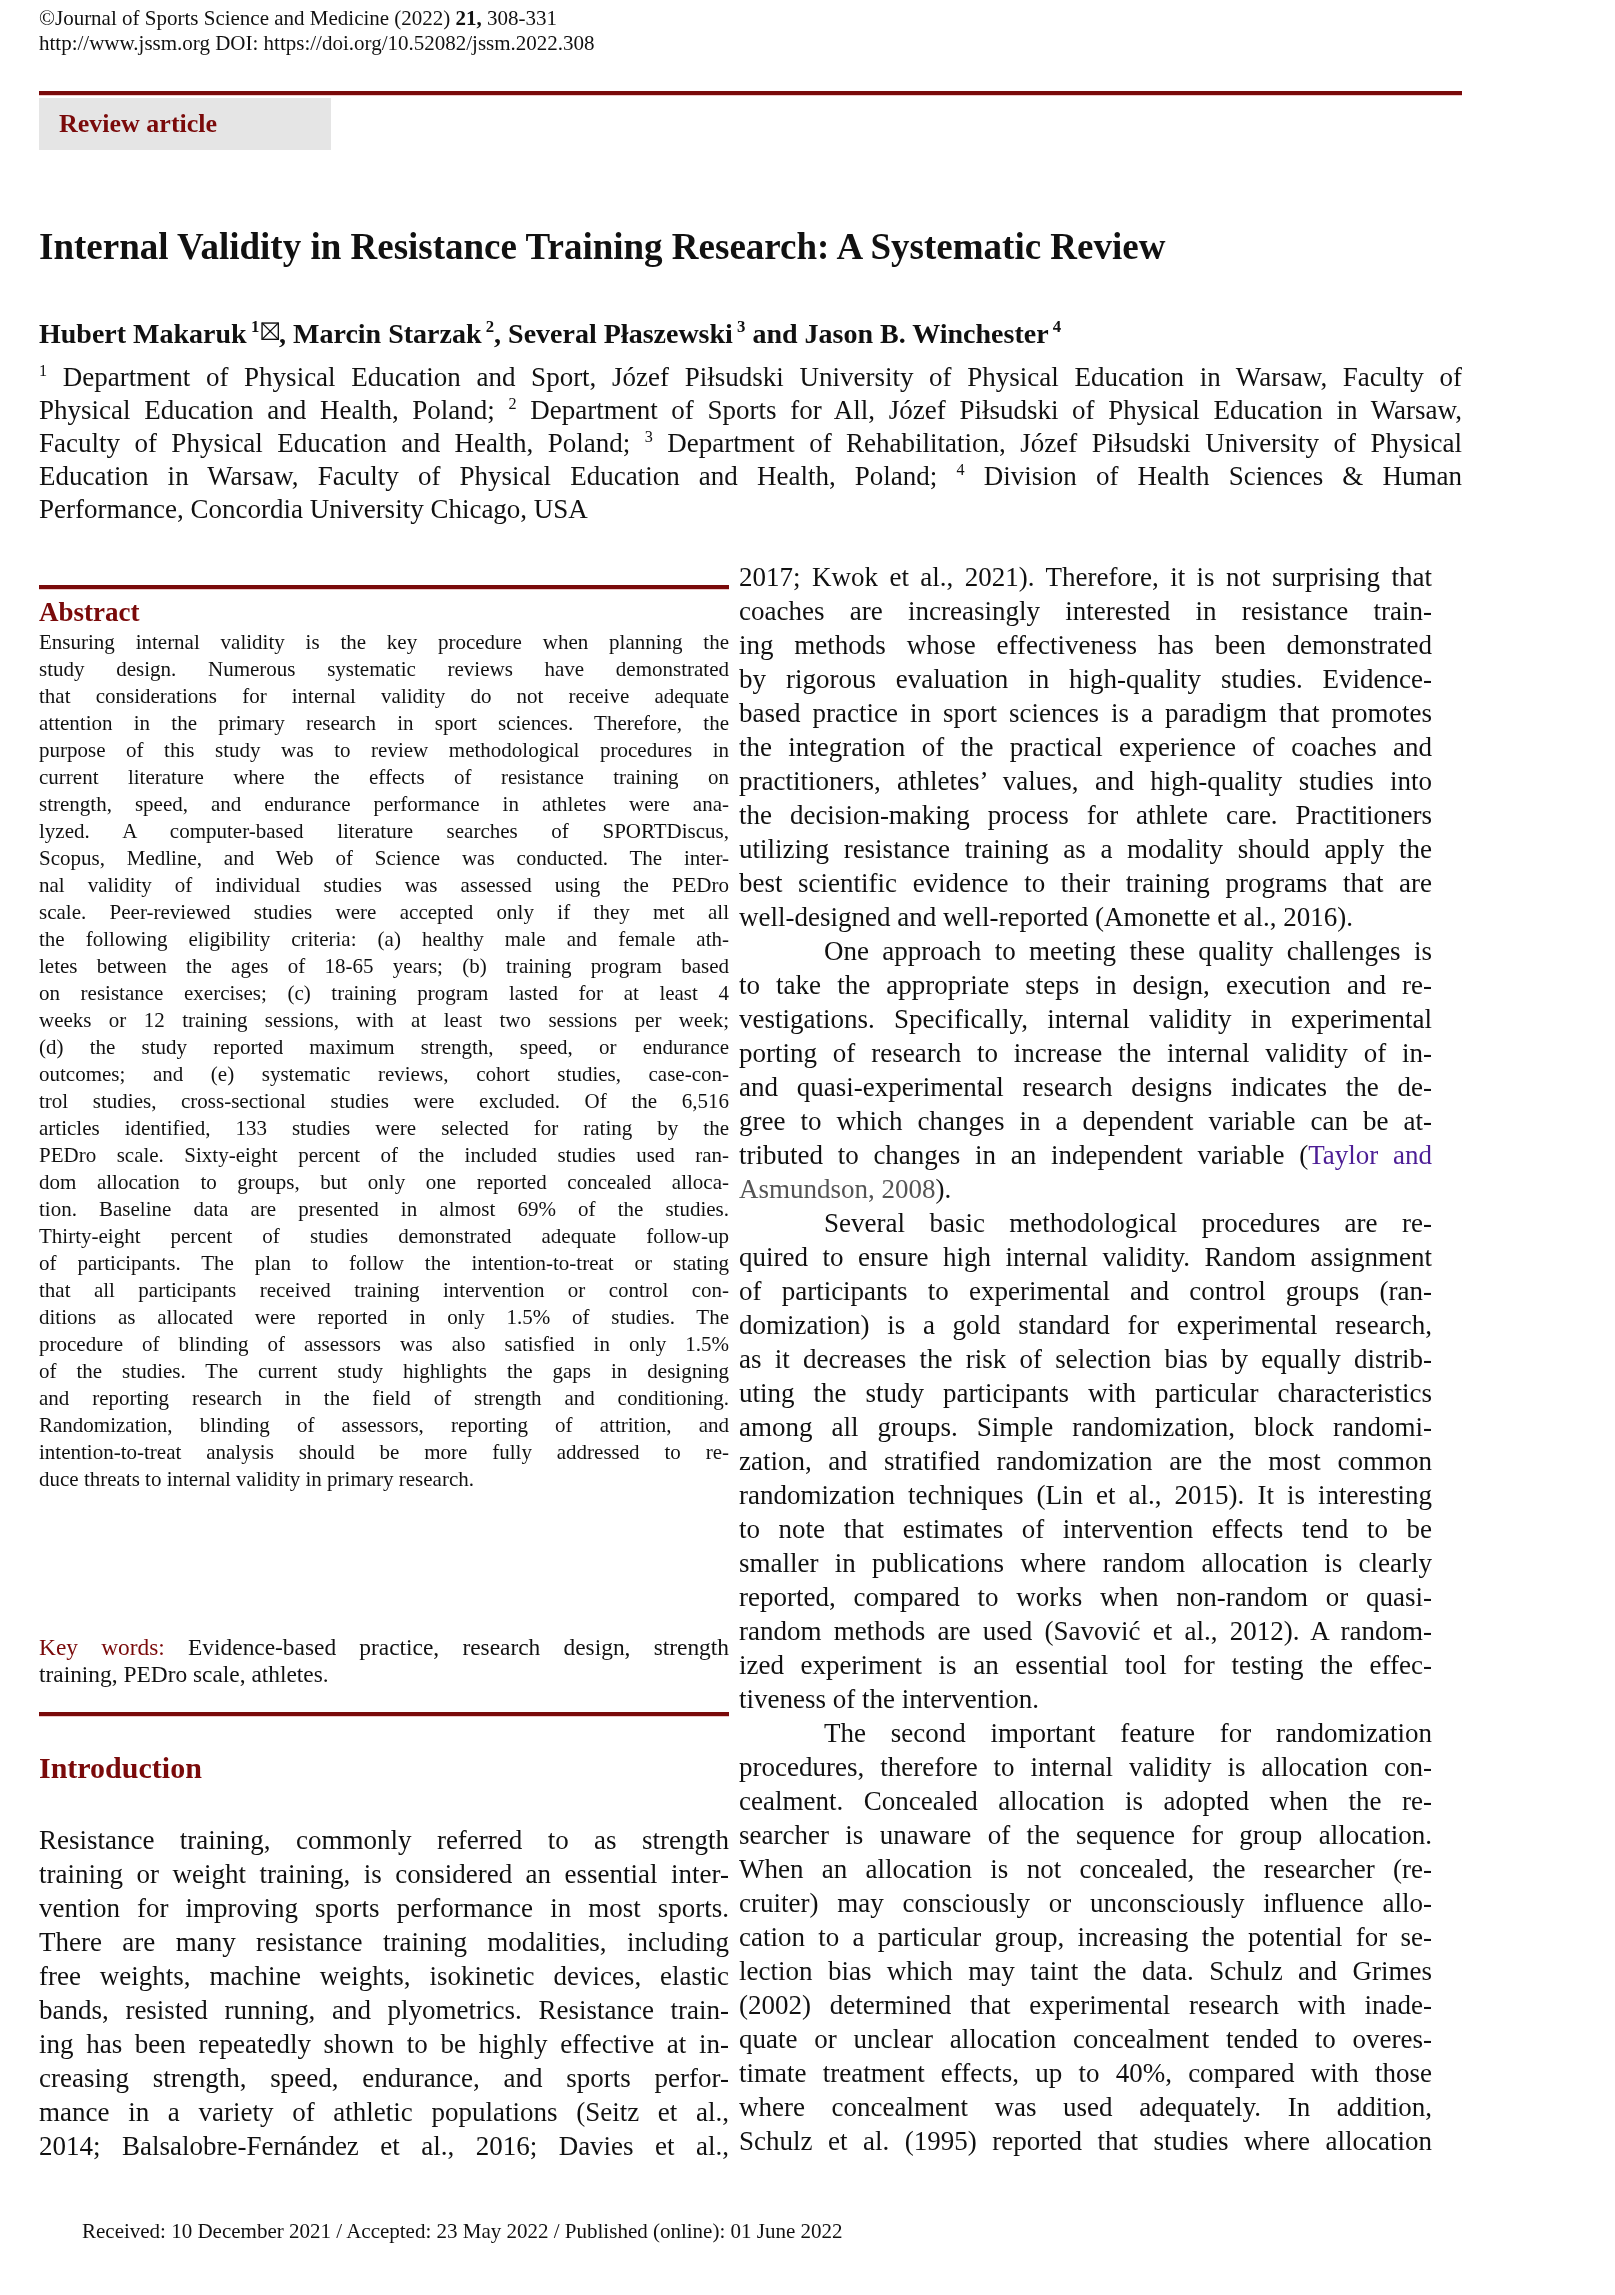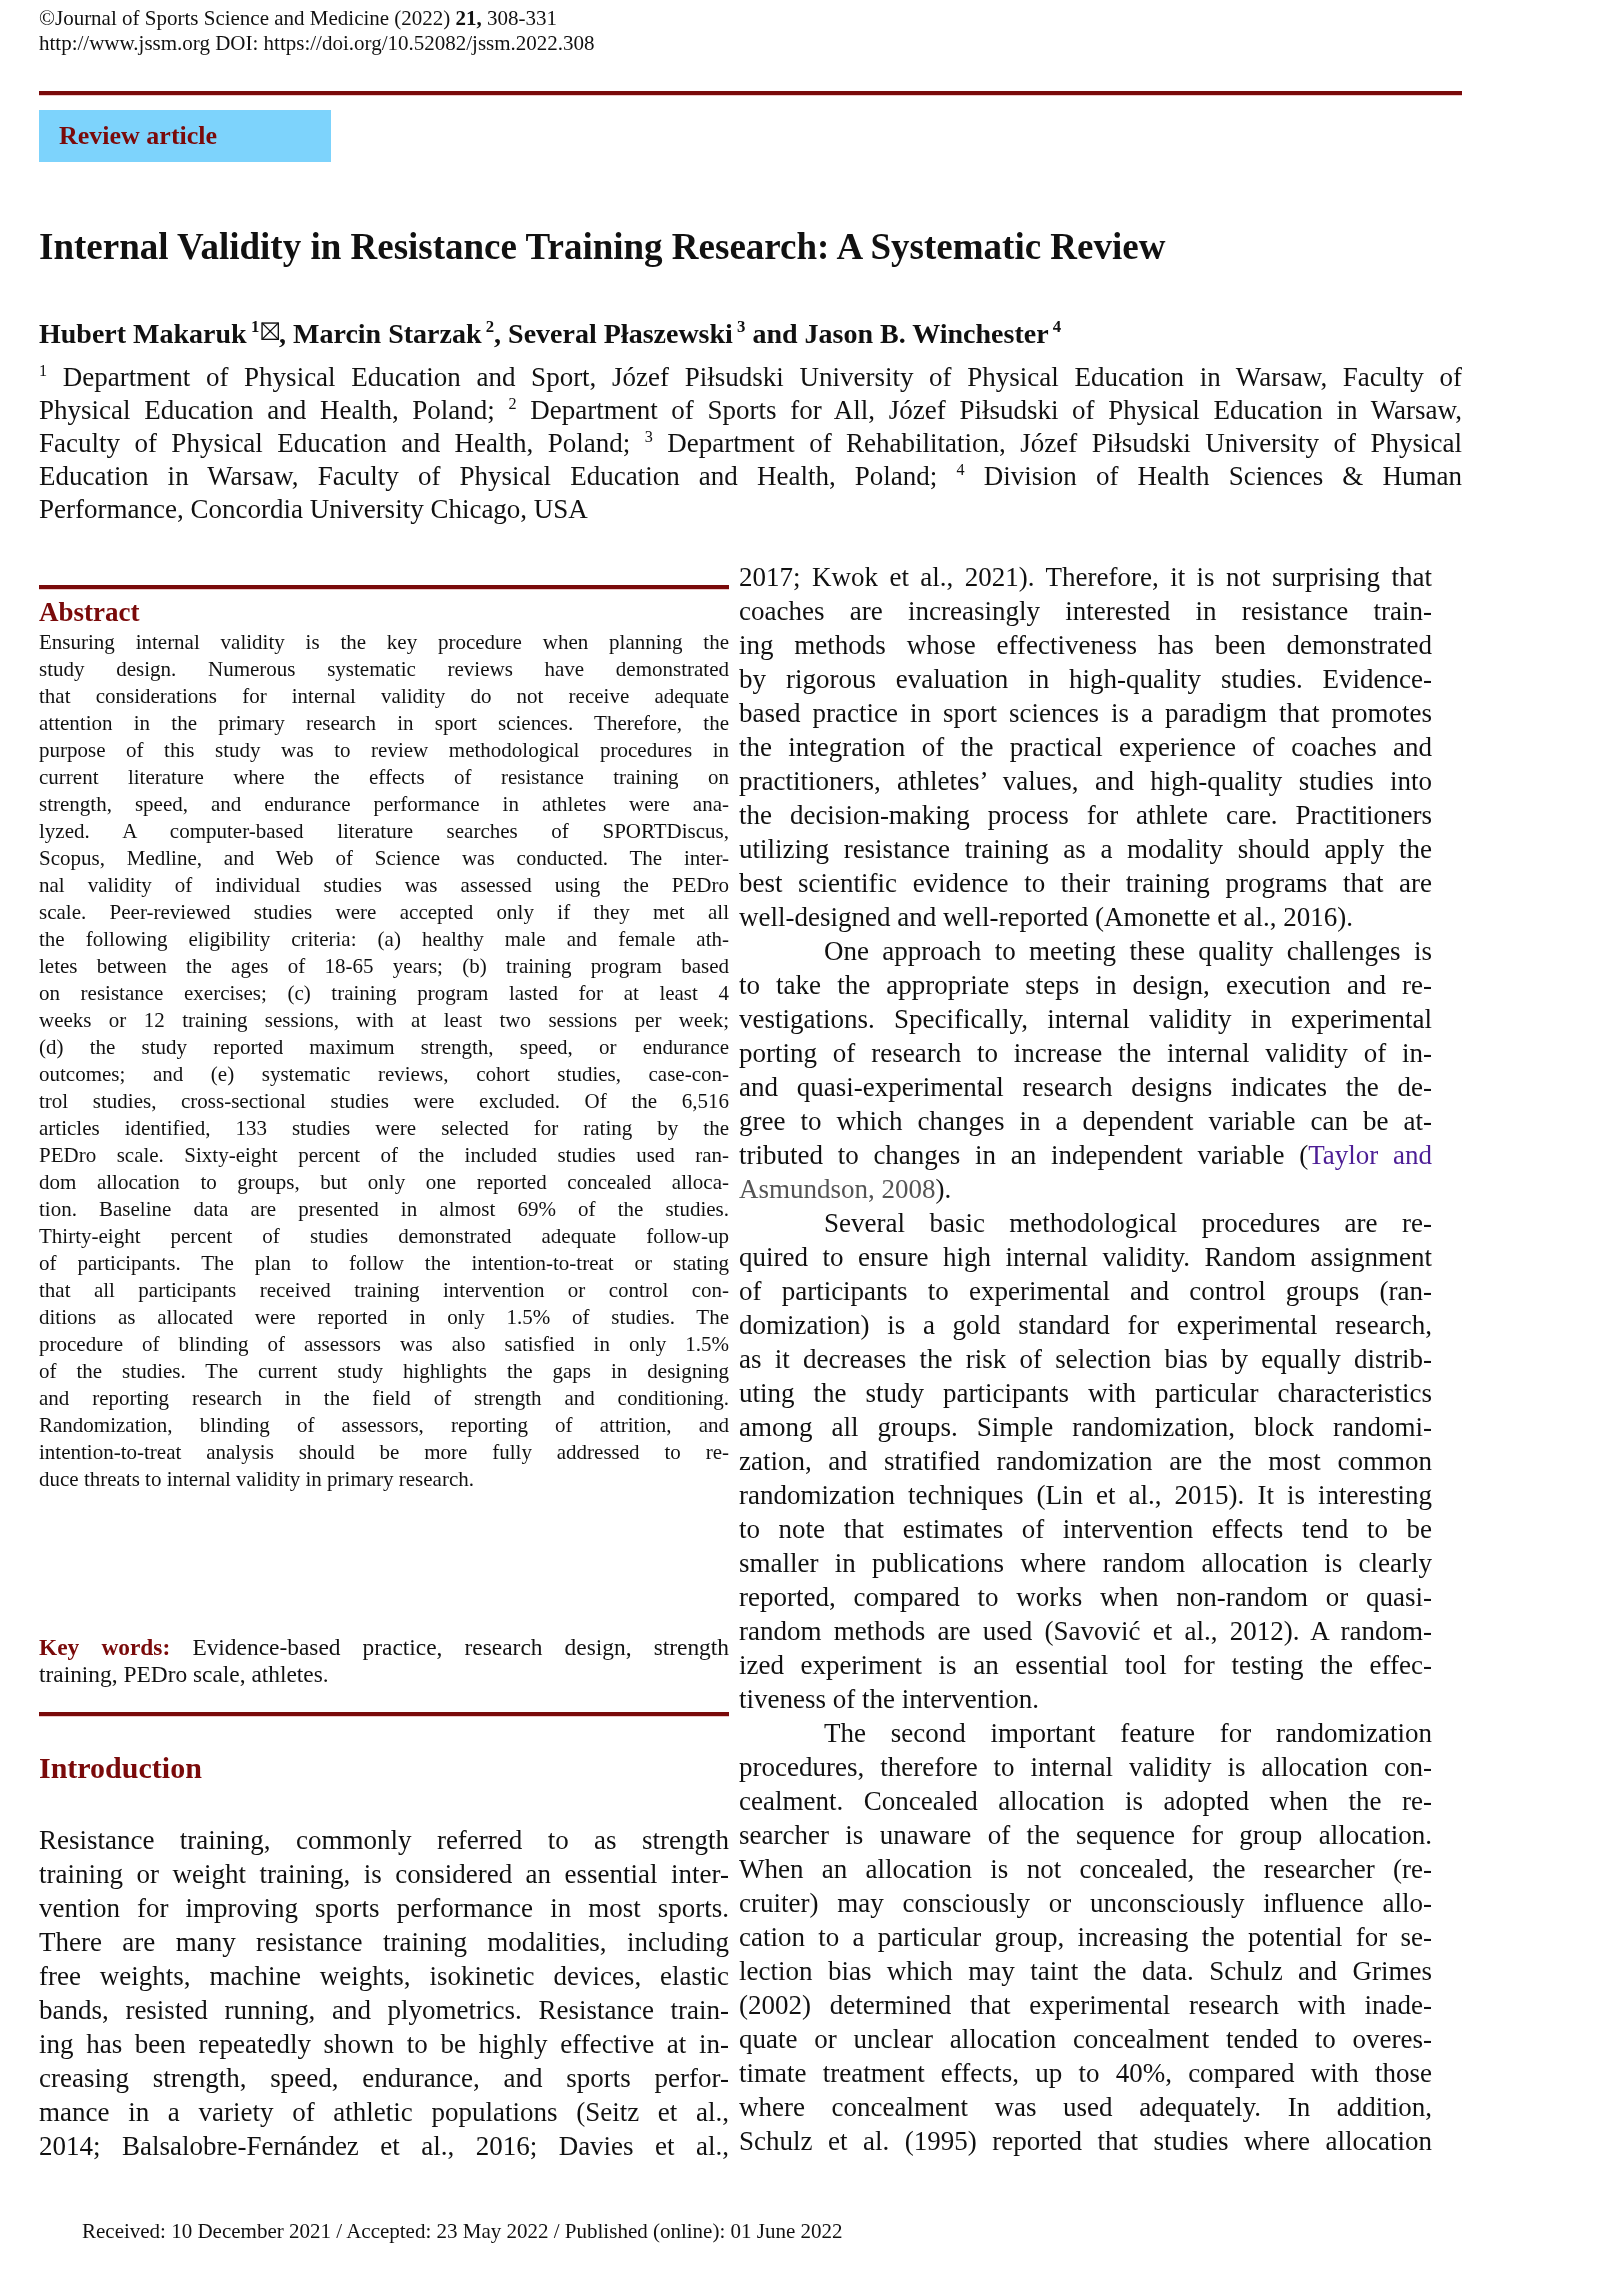--- a/index.html
+++ b/index.html
@@ -1,35 +1,35 @@
 <!DOCTYPE html>
 <html style="font-size:11.3px"><head>
 <meta charset="utf-8">
 <style>
   html, body { margin: 0; padding: 0; background: #ffffff; }
   body { width: 1616px; height: 2295px; position: relative; overflow: hidden;
          font-family: "Liberation Serif", "DejaVu Serif", serif; color: #111; }
   .abs { position: absolute; }
   .hdr { left: 39px; top: 5.7px; font-size: 21px; line-height: 25.5px; color: #111; }
   .rule { position: absolute; height: 3.5px; background: #7a0a0a; box-shadow: 0 0.7px 0 #e8b0b0; }
-  .review-box { left: 39px; top: 110px; width: 292px; height: 52px; background: #7dd3fc; }
+  .review-box { left: 39px; top: 98px; width: 292px; height: 52px; background: #e5e5e5; }
   .review-label { position: absolute; left: 20px; top: 11.3px; font-size: 26px; font-weight: bold; color: #7a0a0a; }
   .title { left: 39px; top: 225px; font-size: 37px; font-weight: bold; white-space: nowrap; }
   .authors { left: 39px; top: 315px; font-size: 28px; font-weight: bold; white-space: nowrap; }
   .authors sup, .affil sup { font-size: 0.6em; vertical-align: super; line-height: 0; }
   .env { display: inline-block; width: 18.4px; height: 18.4px; vertical-align: 2.8px; margin-left: 1.4px; }
   .affil { left: 39px; top: 361px; width: 1423px; font-size: 27px; line-height: 33px; }
   .line { display: block; text-align: justify; text-align-last: justify; white-space: nowrap; overflow: hidden; }
   .line.last { text-align-last: left; }
   .col-left { left: 39px; width: 690px; }
   .col-right { left: 739px; width: 693px; }
   .abstract-h { top: 597px; font-size: 27px; font-weight: bold; color: #7a0a0a; line-height: 31px; }
   .abstract-body { top: 629px; font-size: 21px; line-height: 27px; }
   .kw { top: 1634px; font-size: 23.4px; line-height: 27px; }
-  .kw-label { color: #7a0a0a; font-weight: bold; }
+  .kw-label { color: #7a0a0a; font-weight: normal; }
   .intro-h { top: 1751px; font-size: 30px; font-weight: bold; color: #7a0a0a; }
   .intro-body { top: 1823px; font-size: 27px; line-height: 34px; }
   .right-body { top: 560px; font-size: 27px; line-height: 34px; }
   .indent { padding-left: 85px; }
   .cite-muted { color: #555; }
   .footer { left: 39px; top: 2219px; font-size: 21px; white-space: nowrap; margin-left: 43px; }
 </style>
 </head>
 <body>
 

